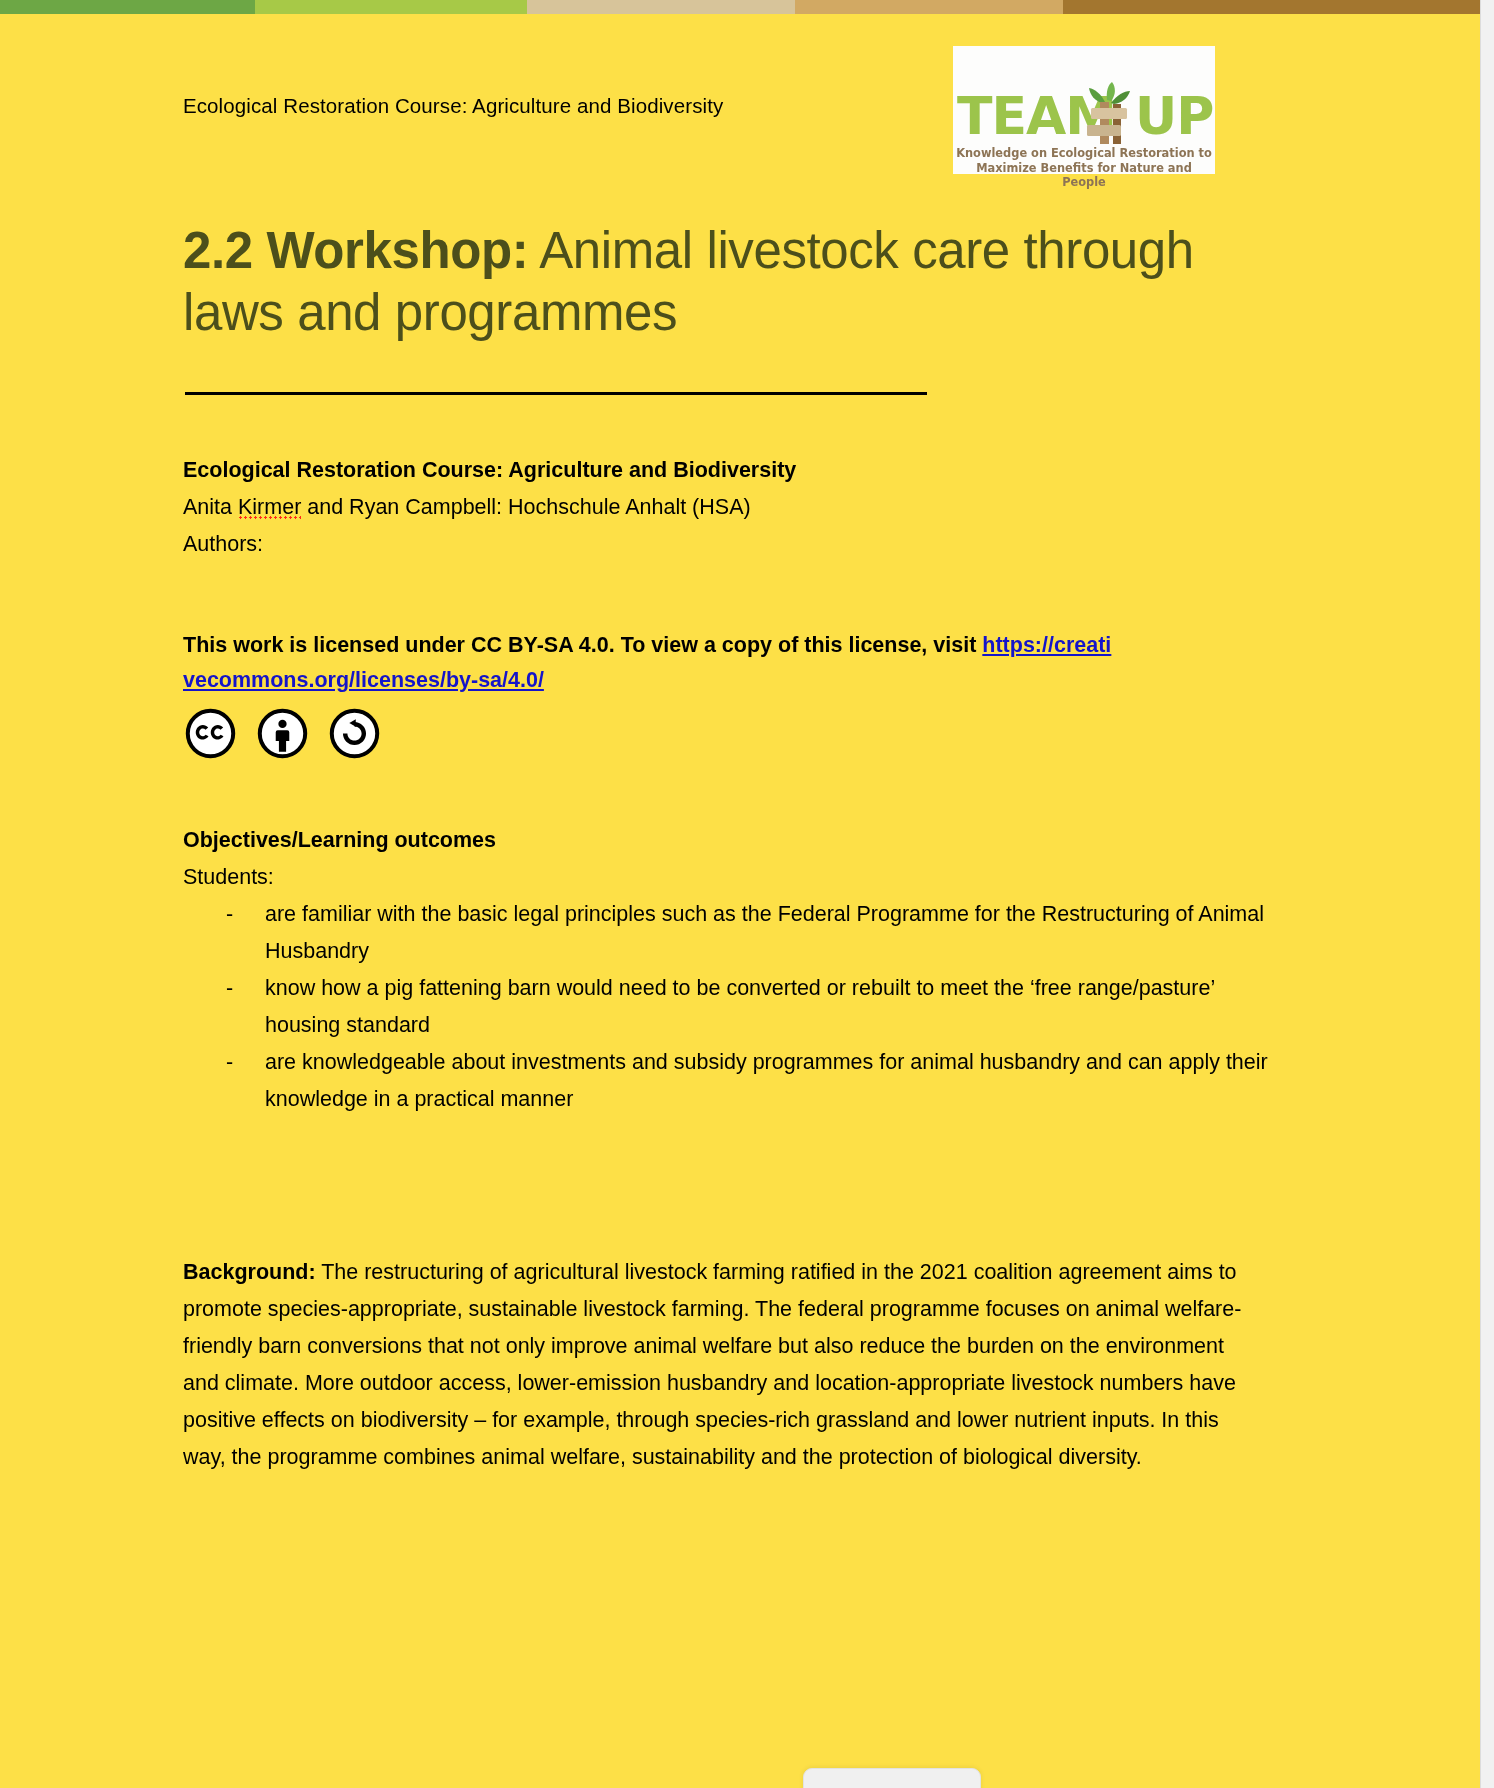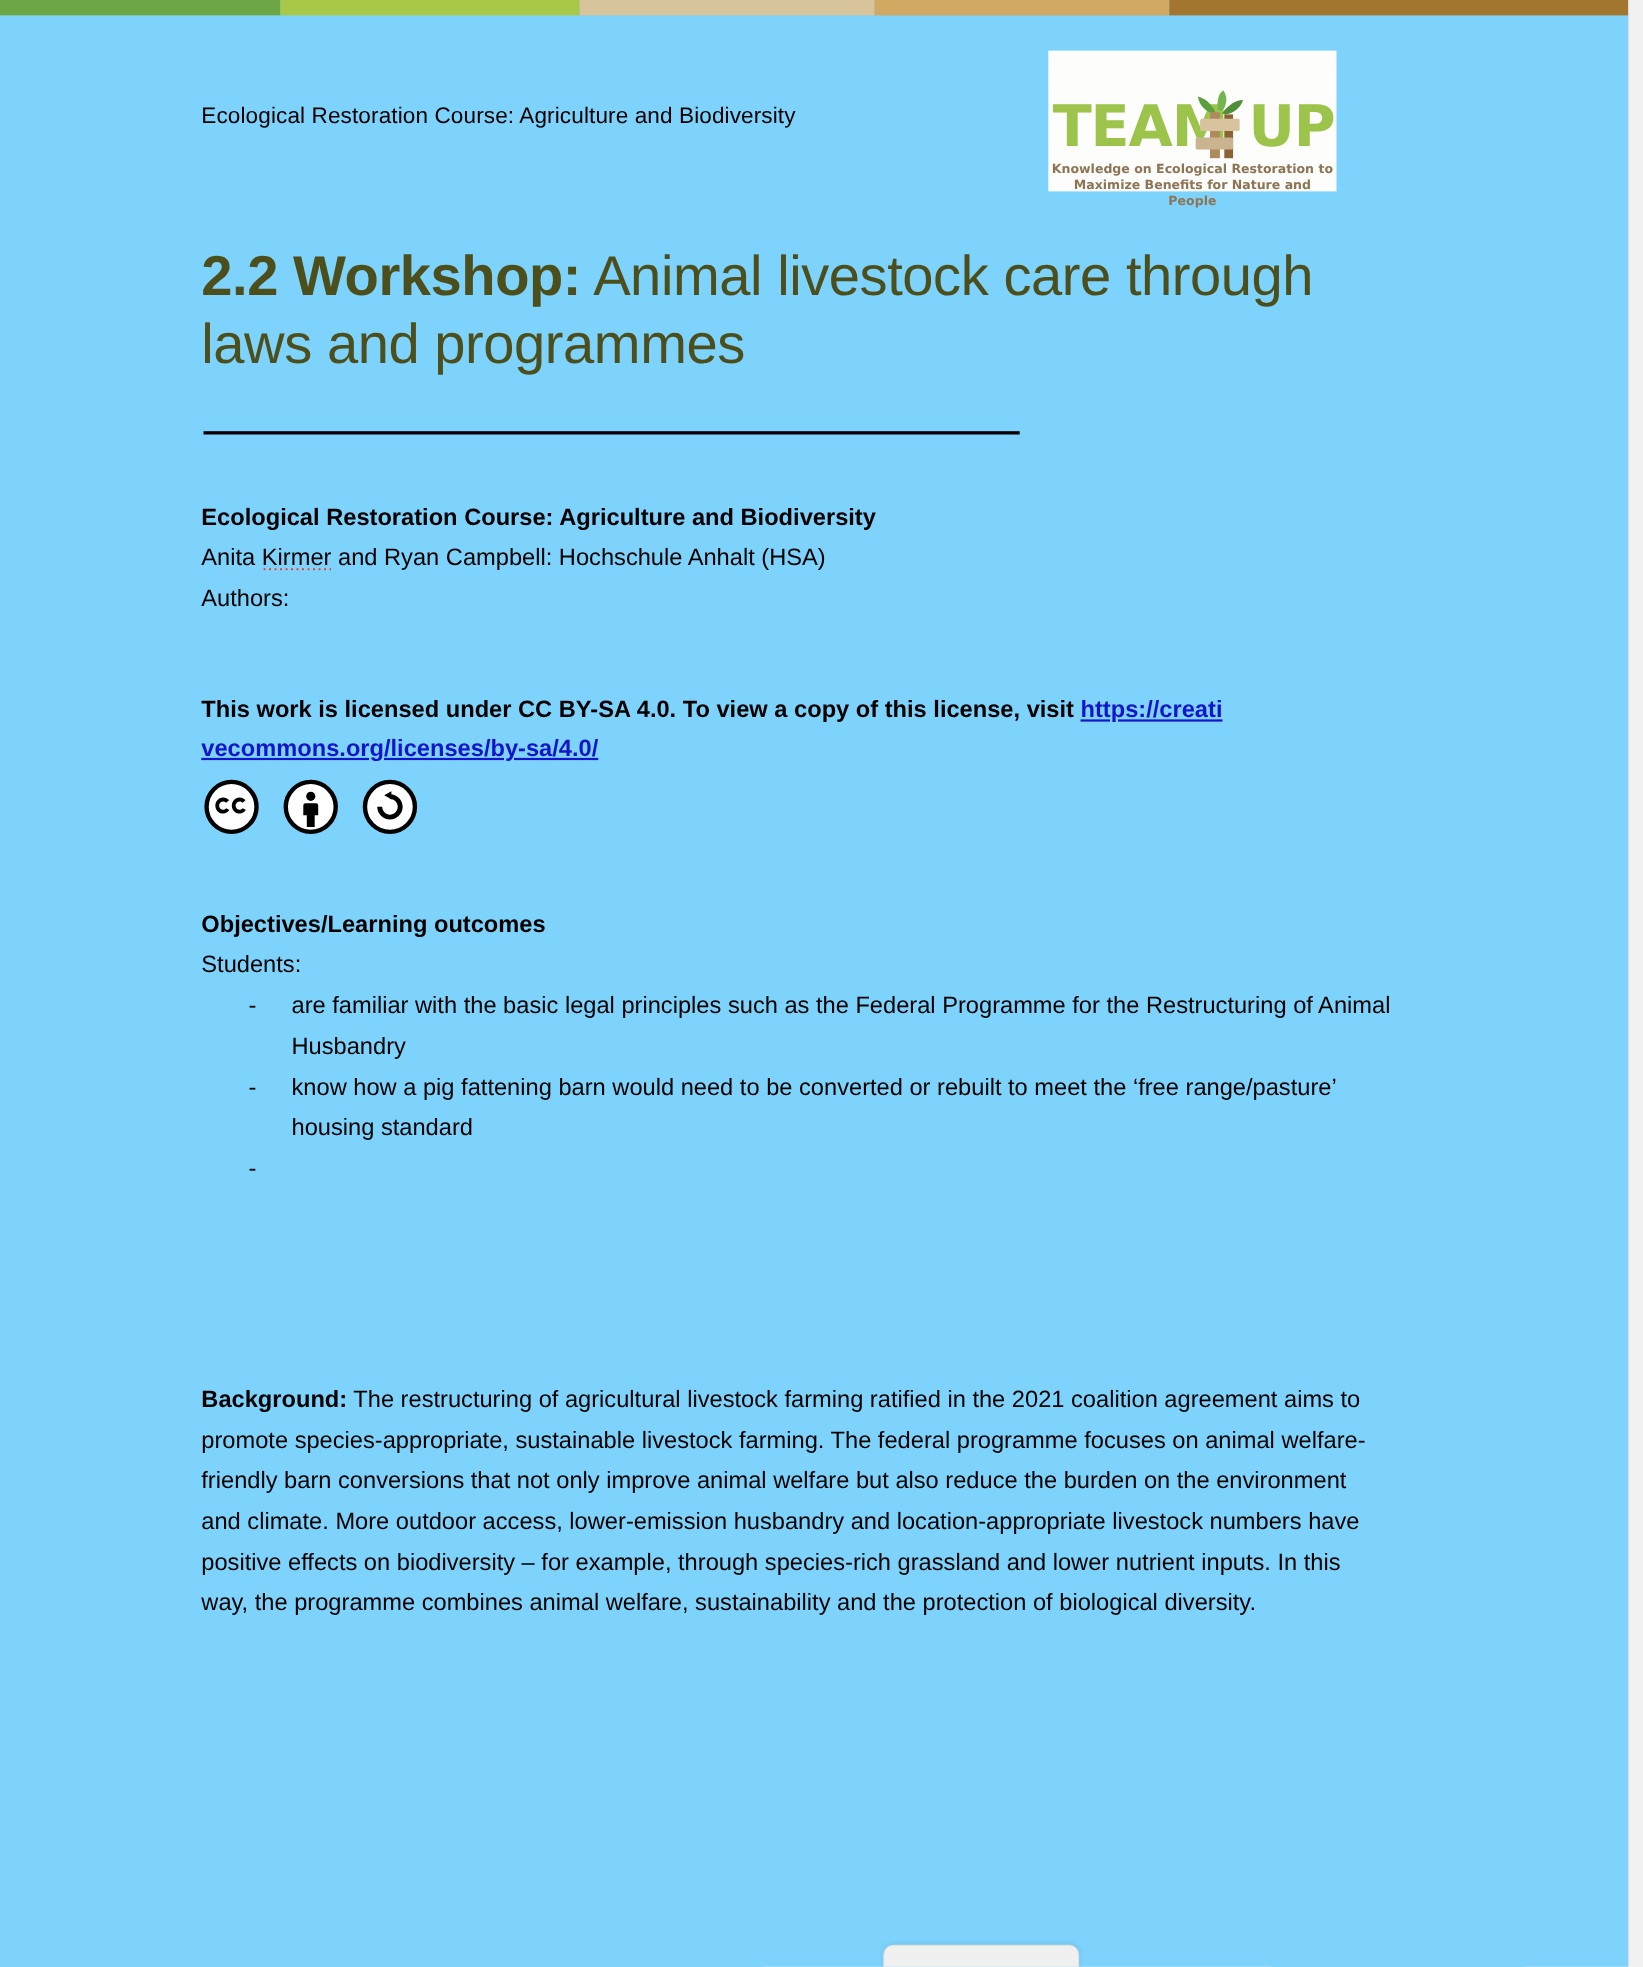--- a/index.html
+++ b/index.html
@@ -25,21 +25,21 @@
     background: #f1f1f1;
     border-left: 1px solid #dcdcdc;
     z-index: 40;
   }
 
   #page {
     position: absolute;
     top: 0; left: 0;
     width: 1480px;
     height: 1788px;
-    background: #7dd3fc;
+    background: #fde047;
     overflow: hidden;
   }
 
   
   #top-band {
     position: absolute;
     top: 0; left: 0;
     width: 1480px;
     height: 14px;
     display: flex;
@@ -292,20 +292,21 @@
       <li>
         <span class="dash">-</span>
         <span>are familiar with the basic legal principles such as the Federal Programme for the Restructuring of Animal Husbandry</span>
       </li>
       <li>
         <span class="dash">-</span>
         <span>know how a pig fattening barn would need to be converted or rebuilt to meet the ‘free range/pasture’ housing standard</span>
       </li>
       <li>
         <span class="dash">-</span>
+        <span>are knowledgeable about investments and subsidy programmes for animal husbandry and can apply their knowledge in a practical manner</span>
       </li>
     </ul>
   </div>
 
   <p id="background-block" class="block"><span class="bold">Background:</span><span> The restructuring of agricultural livestock farming ratified in the 2021 coalition agreement aims to promote species-appropriate, sustainable livestock farming. The federal programme focuses on animal welfare-friendly barn conversions that not only improve animal welfare but also reduce the burden on the environment and climate. More outdoor access, lower-emission husbandry and location-appropriate livestock numbers have positive effects on biodiversity – for example, through species-rich grassland and lower nutrient inputs. In this way, the programme combines animal welfare, sustainability and the protection of biological diversity.</span></p>
 
   <div id="bottom-toolbar"></div>
 
 </div>
 

